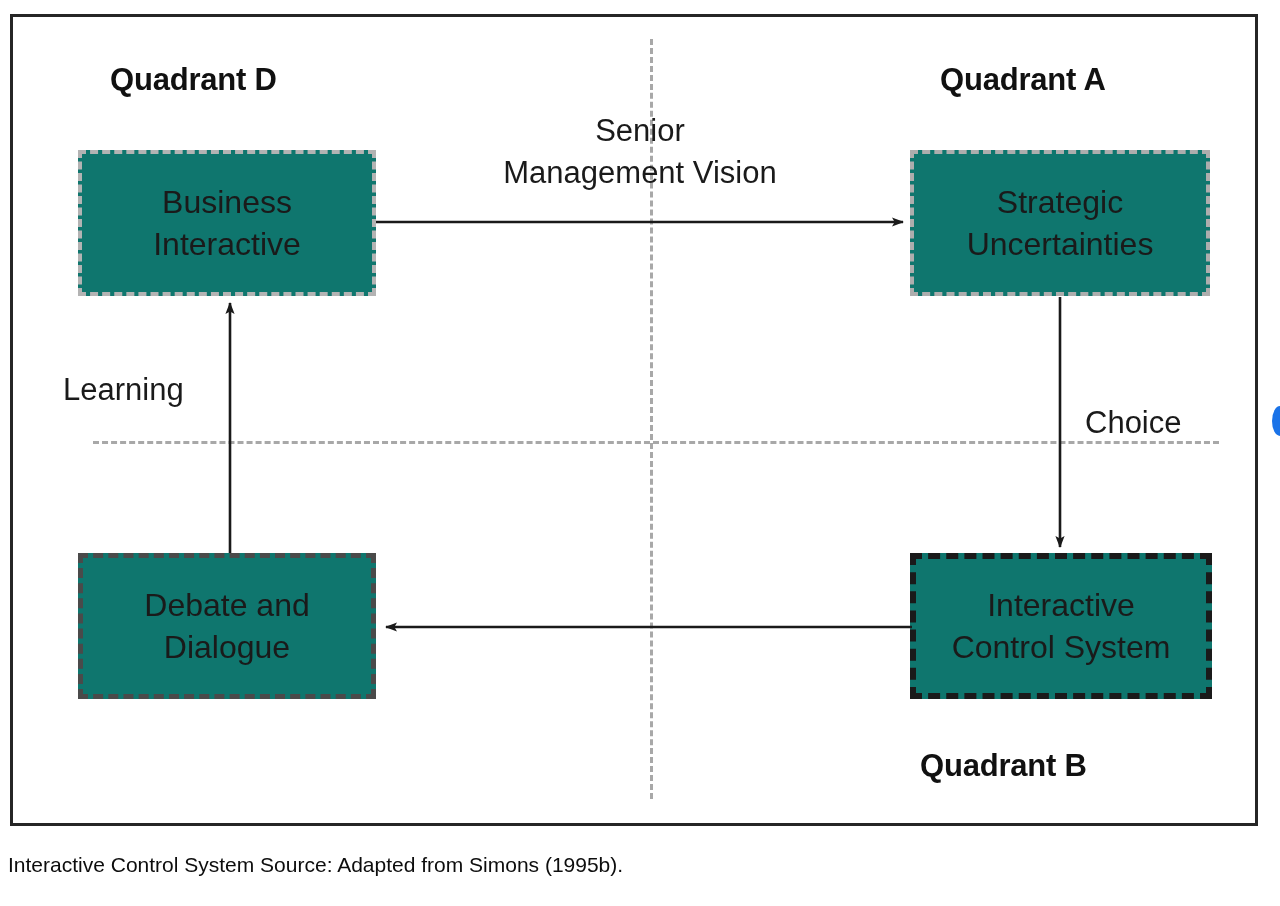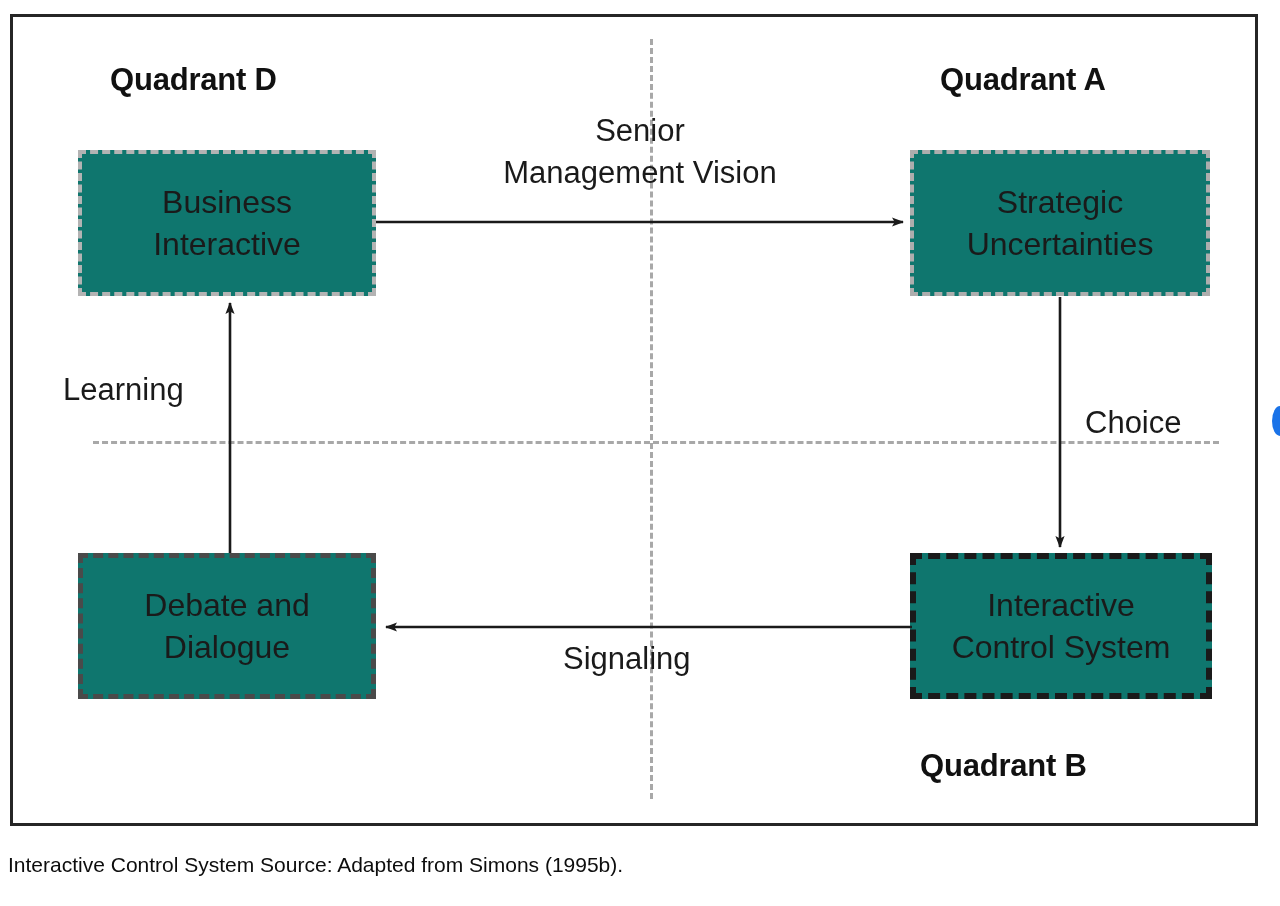--- a/index.html
+++ b/index.html
@@ -209,19 +209,18 @@
 
   <div class="edge-label" id="label-senior-management-vision">
     <div>Senior</div>
     <div>Management Vision</div>
   </div>
 
   <div class="edge-label" id="label-learning">Learning</div>
 
   <div class="edge-label" id="label-choice">Choice</div>
 
-  <div class="edge-label" id="label-signaling">Signaling</div>
 
   <div id="caption">Interactive Control System Source: Adapted from Simons (1995b).</div>
 
   <div id="scroll-indicator"></div>
 
 </div>
 
 </body></html>

